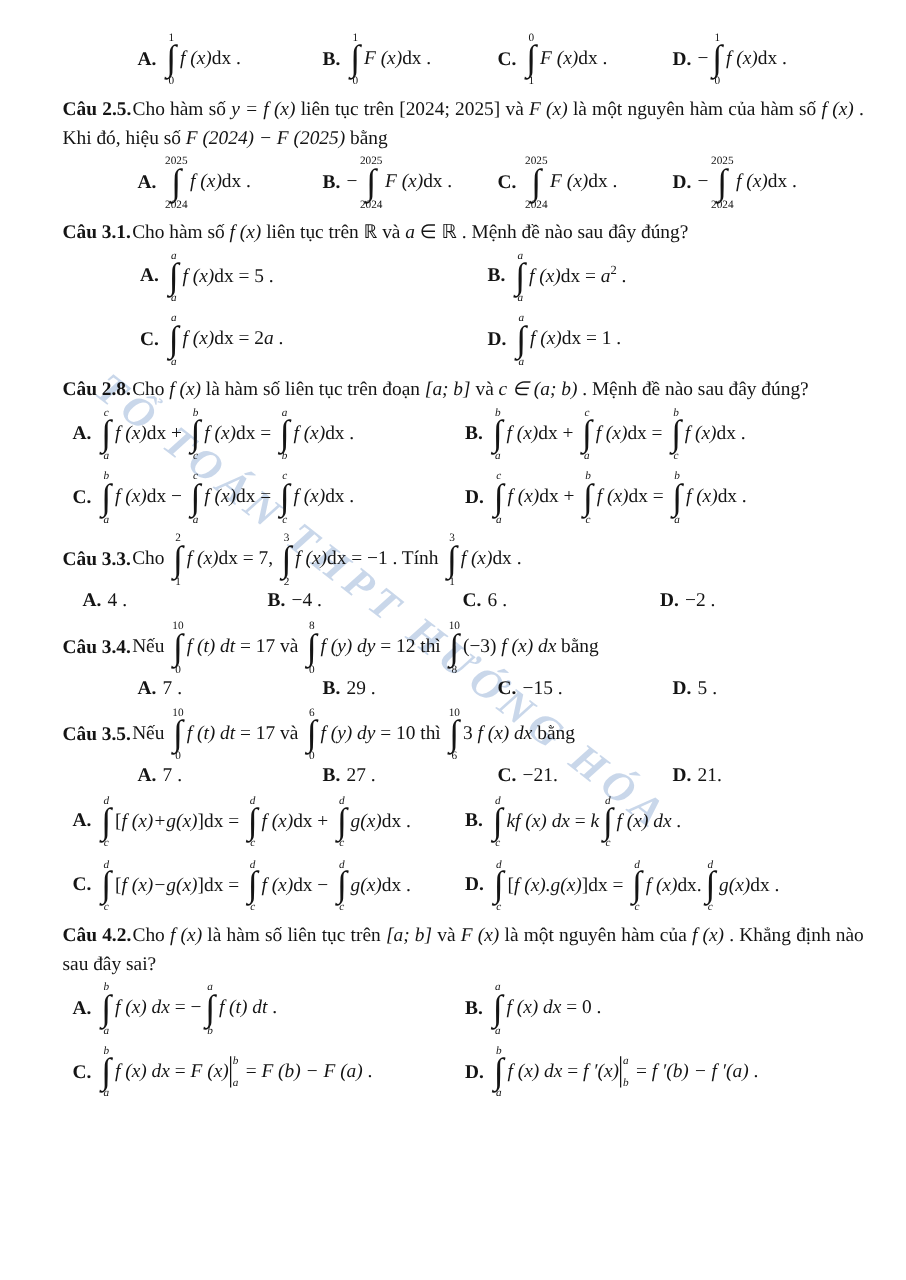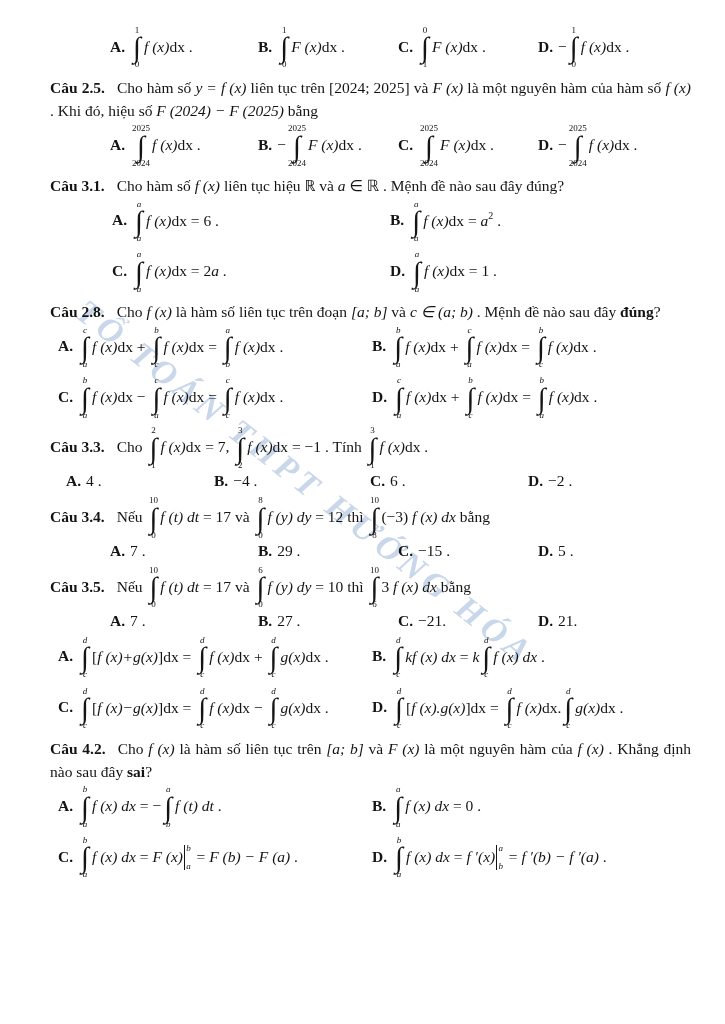--- a/index.html
+++ b/index.html
@@ -16,22 +16,22 @@
     position:absolute; left:92px; top:292px;
     transform:rotate(38deg); transform-origin:0 0;
     font-size:34px; font-style:italic; font-weight:bold;
     letter-spacing:5px; white-space:nowrap;
     color:rgba(126,159,206,0.42);
     z-index:0; pointer-events:none;
   }
   #questions { position:relative; z-index:1; }
   .q { margin:0 0 6px 0; }
   .stem { margin:2px 0 2px; line-height:1.5; text-align:justify; }
-  .qlab { font-weight:bold; margin-right:12px; }
-  .bld { font-weight:bold; }
+  .qlab { font-weight:bold; margin-right:1px; }
+  .bld { font-weight:normal; }
   .m { font-style:italic; }
   .t { font-style:normal; }
   sup.sp { font-size:10px; line-height:0; }
   .opt { white-space:nowrap; }
   .olab { font-weight:bold; margin-right:5px; }
   .optrow, .optgrid { display:grid; align-items:center; margin:2px 0; }
   .row4-a { grid-template-columns:148px 140px 140px 1fr; padding-left:60px; }
   .row4-b { grid-template-columns:148px 156px 158px 1fr; padding-left:16px; }
   .optgrid { row-gap:7px; }
   .grid2-a { grid-template-columns:278px 1fr; padding-left:62px; }
@@ -101,27 +101,27 @@
               <span class="lo">2024</span>
             </span><span class="m">F (x)</span><span class="t">dx .</span></span>
           <span class="opt"><b class="olab">D.</b><span class="t">−</span><span class="int">
               <span class="up">2025</span>
               <span class="sgn">∫</span>
               <span class="lo">2024</span>
             </span><span class="m">f (x)</span><span class="t">dx .</span></span>
         </div>
       </div>
       <div class="q">
-        <p class="stem"><b class="qlab">Câu 3.1.</b><span class="t">Cho hàm số </span><span class="m">f (x)</span><span class="t"> liên tục hiệu ℝ và </span><span class="m">a</span><span class="t"> ∈ ℝ . Mệnh đề nào sau đây đúng?</span></p>
+        <p class="stem"><b class="qlab">Câu 3.1.</b><span class="t">Cho hàm số </span><span class="m">f (x)</span><span class="t"> liên tục trên ℝ và </span><span class="m">a</span><span class="t"> ∈ ℝ . Mệnh đề nào sau đây đúng?</span></p>
         <div class="optgrid grid2-a">
           <span class="opt"><b class="olab">A.</b><span class="int">
               <span class="up lit">a</span>
               <span class="sgn">∫</span>
               <span class="lo lit">a</span>
-            </span><span class="m">f (x)</span><span class="t">dx = 6 .</span></span>
+            </span><span class="m">f (x)</span><span class="t">dx = 5 .</span></span>
           <span class="opt"><b class="olab">B.</b><span class="int">
               <span class="up lit">a</span>
               <span class="sgn">∫</span>
               <span class="lo lit">a</span>
             </span><span class="m">f (x)</span><span class="t">dx = </span><span class="m">a</span><sup class="sp">2</sup><span class="t"> .</span></span>
           <span class="opt"><b class="olab">C.</b><span class="int">
               <span class="up lit">a</span>
               <span class="sgn">∫</span>
               <span class="lo lit">a</span>
             </span><span class="m">f (x)</span><span class="t">dx = 2</span><span class="m">a</span><span class="t"> .</span></span>

